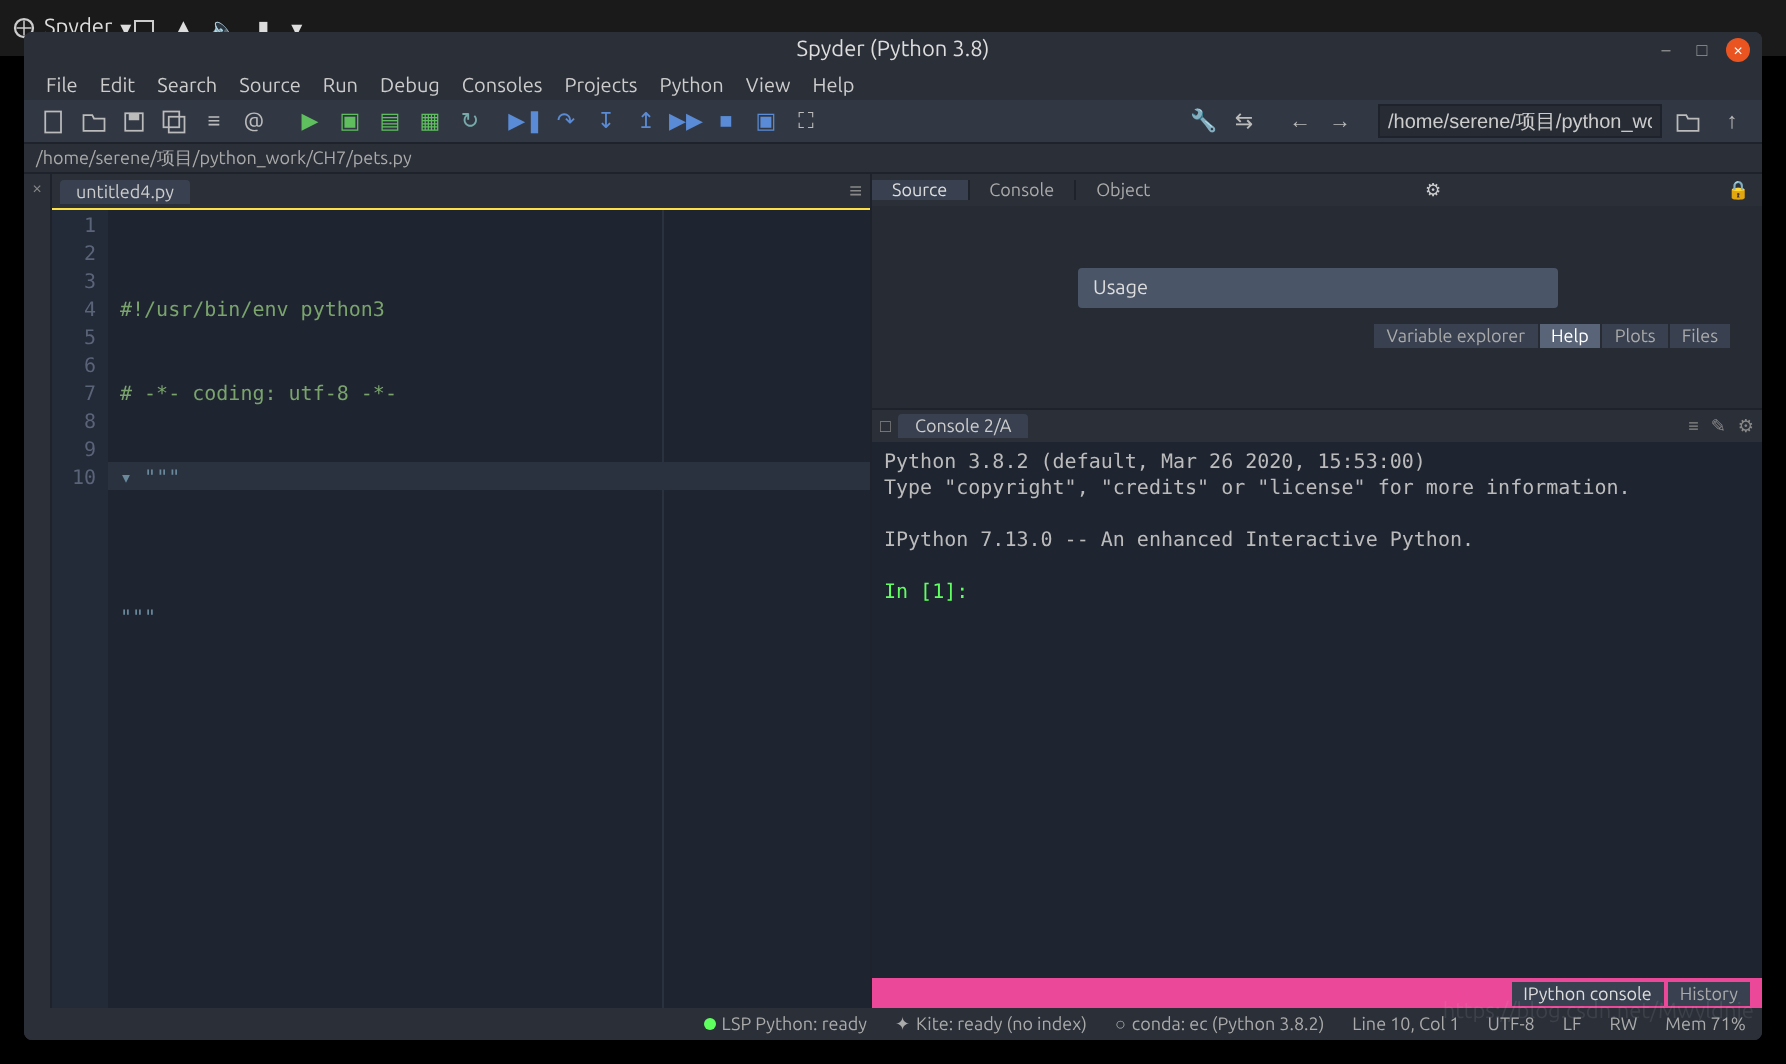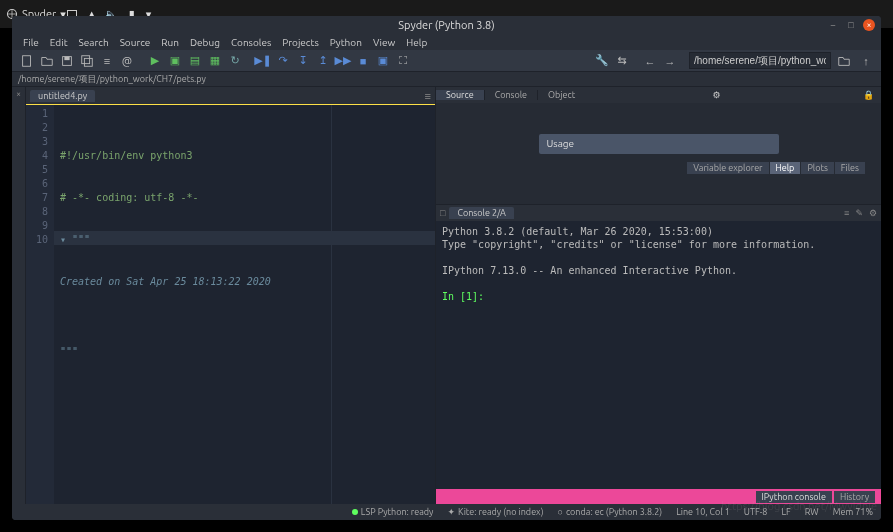--- a/index.html
+++ b/index.html
@@ -188,21 +188,20 @@
         <span class="ed-menu">≡</span>
       </div>
       <div class="editor">
         <div class="ruler"></div>
         <div class="gutter">1<br>2<br>3<br>4<br>5<br>6<br>7<br>8<br>9<br>10</div>
         <div class="code">
           <div class="hl" style="top:126px"></div>
           <div class="ln"><span class="c-str">#!/usr/bin/env python3</span></div>
           <div class="ln"><span class="c-str"># -*- coding: utf-8 -*-</span></div>
           <div class="ln"><span class="c-doc">▾ </span><span class="c-doc">"""</span></div>
-          <div class="ln"><span class="c-doc">Created on Sat Apr 25 18:13:22 2020</span></div>
           <div class="ln"><span class="c-doc"></span></div>
           <div class="ln"><span class="c-doc">"""</span></div>
           <div class="ln"><span></span></div>
           <div class="ln"><span></span></div>
           <div class="ln"><span></span></div>
         </div>
       </div>
     </div>
 
     <div class="right-pane">

